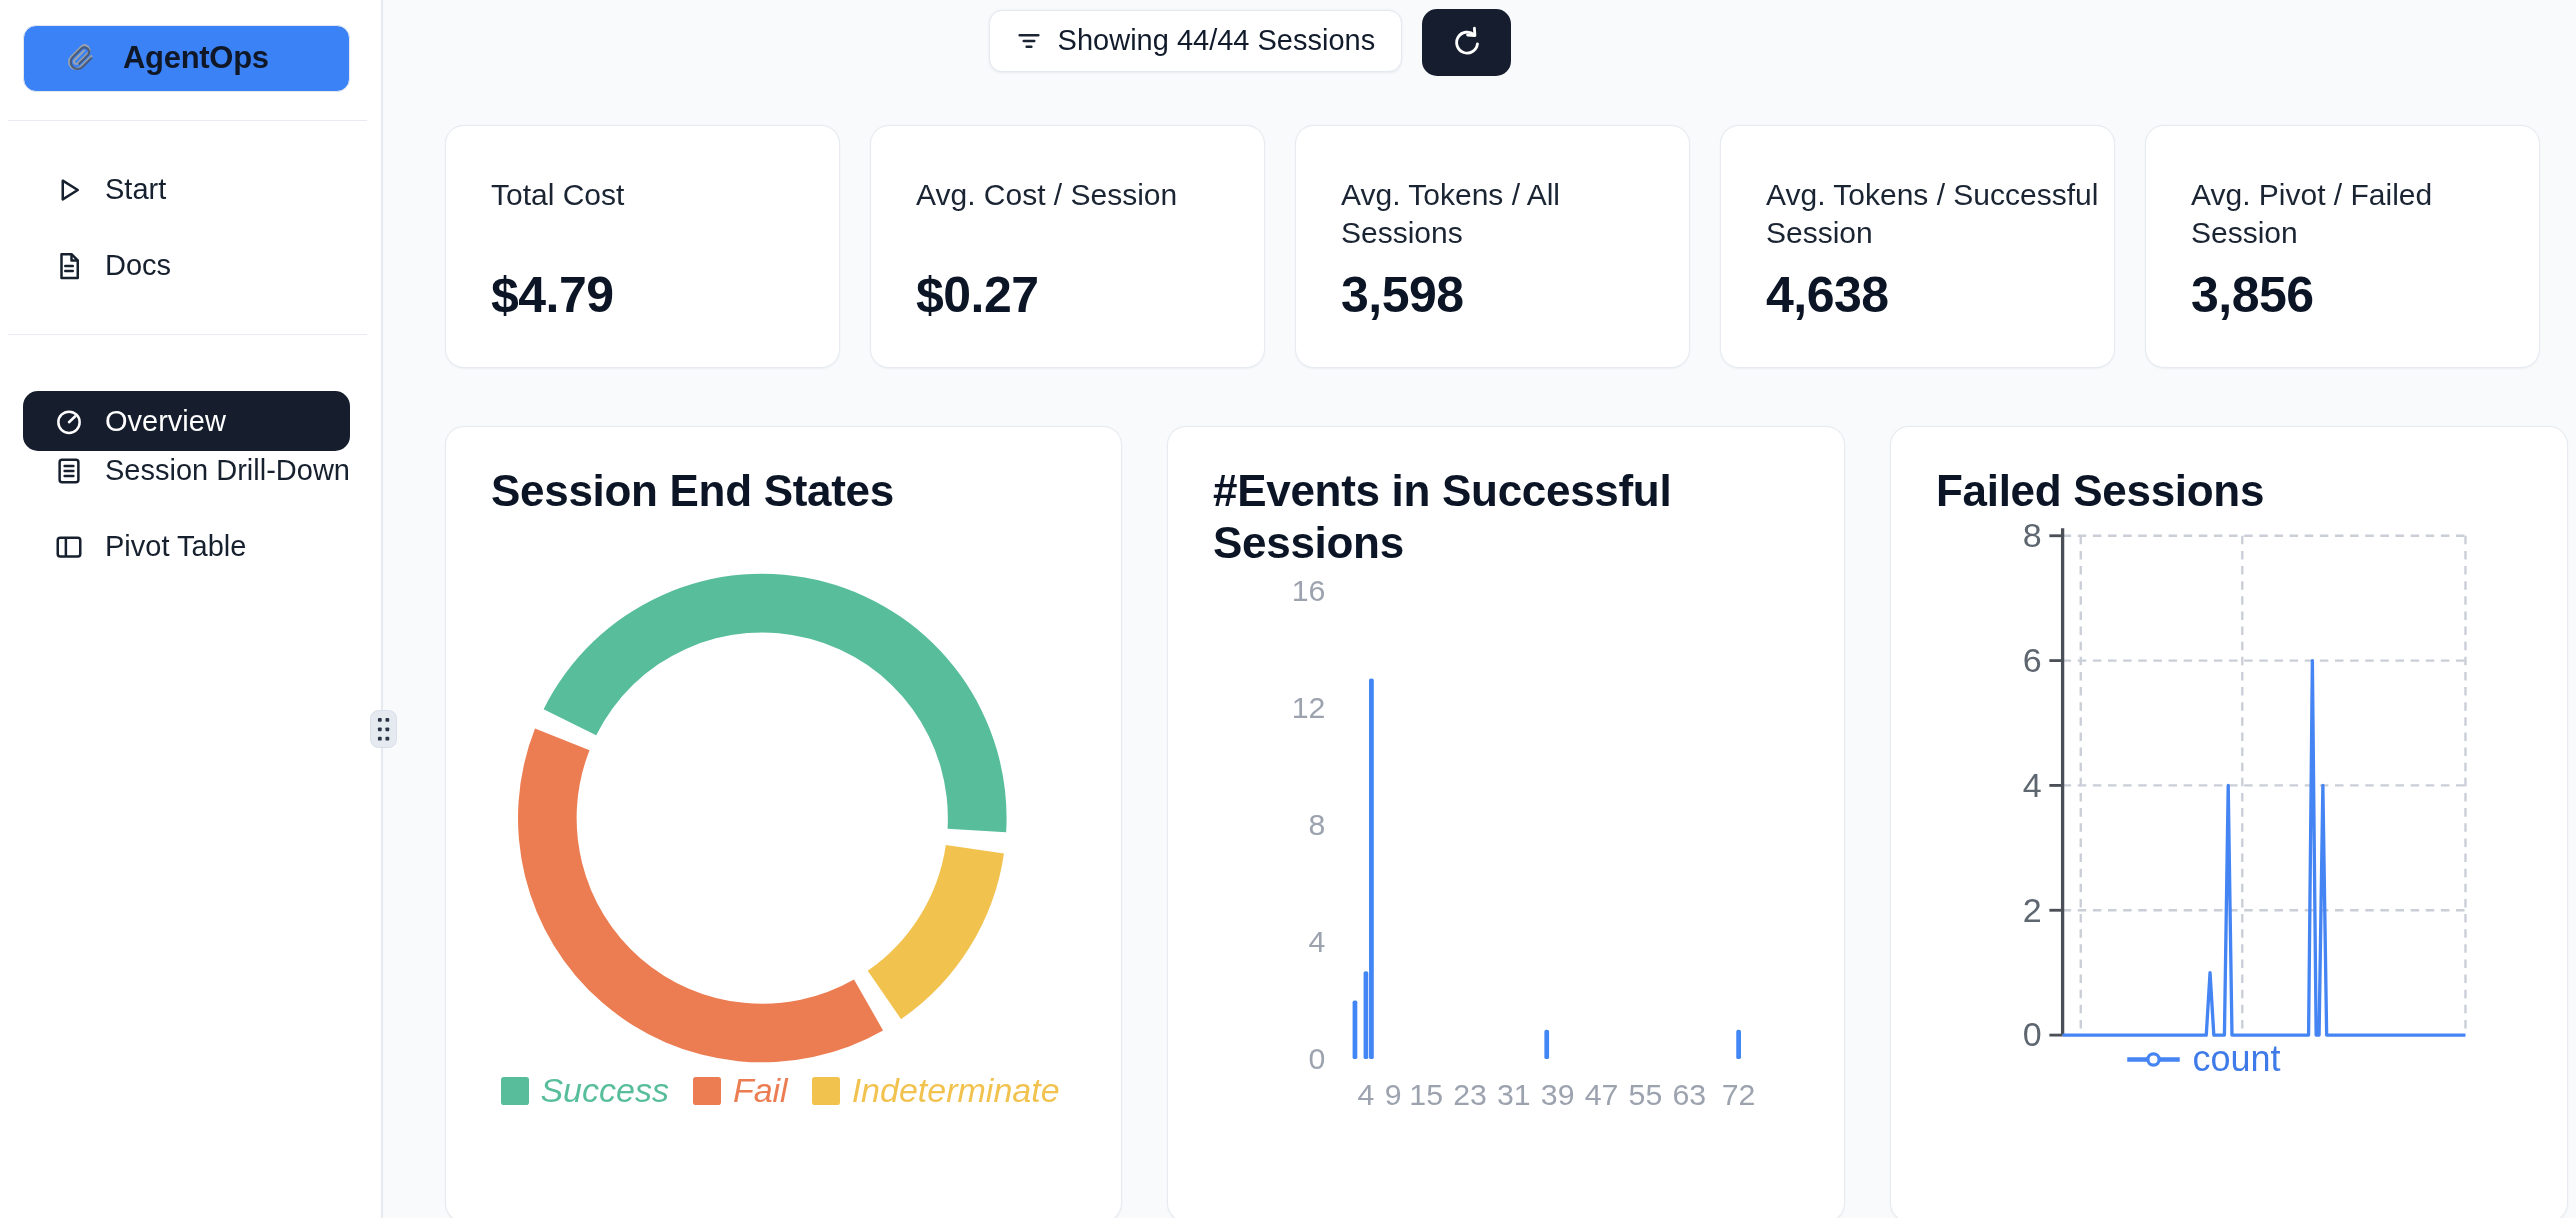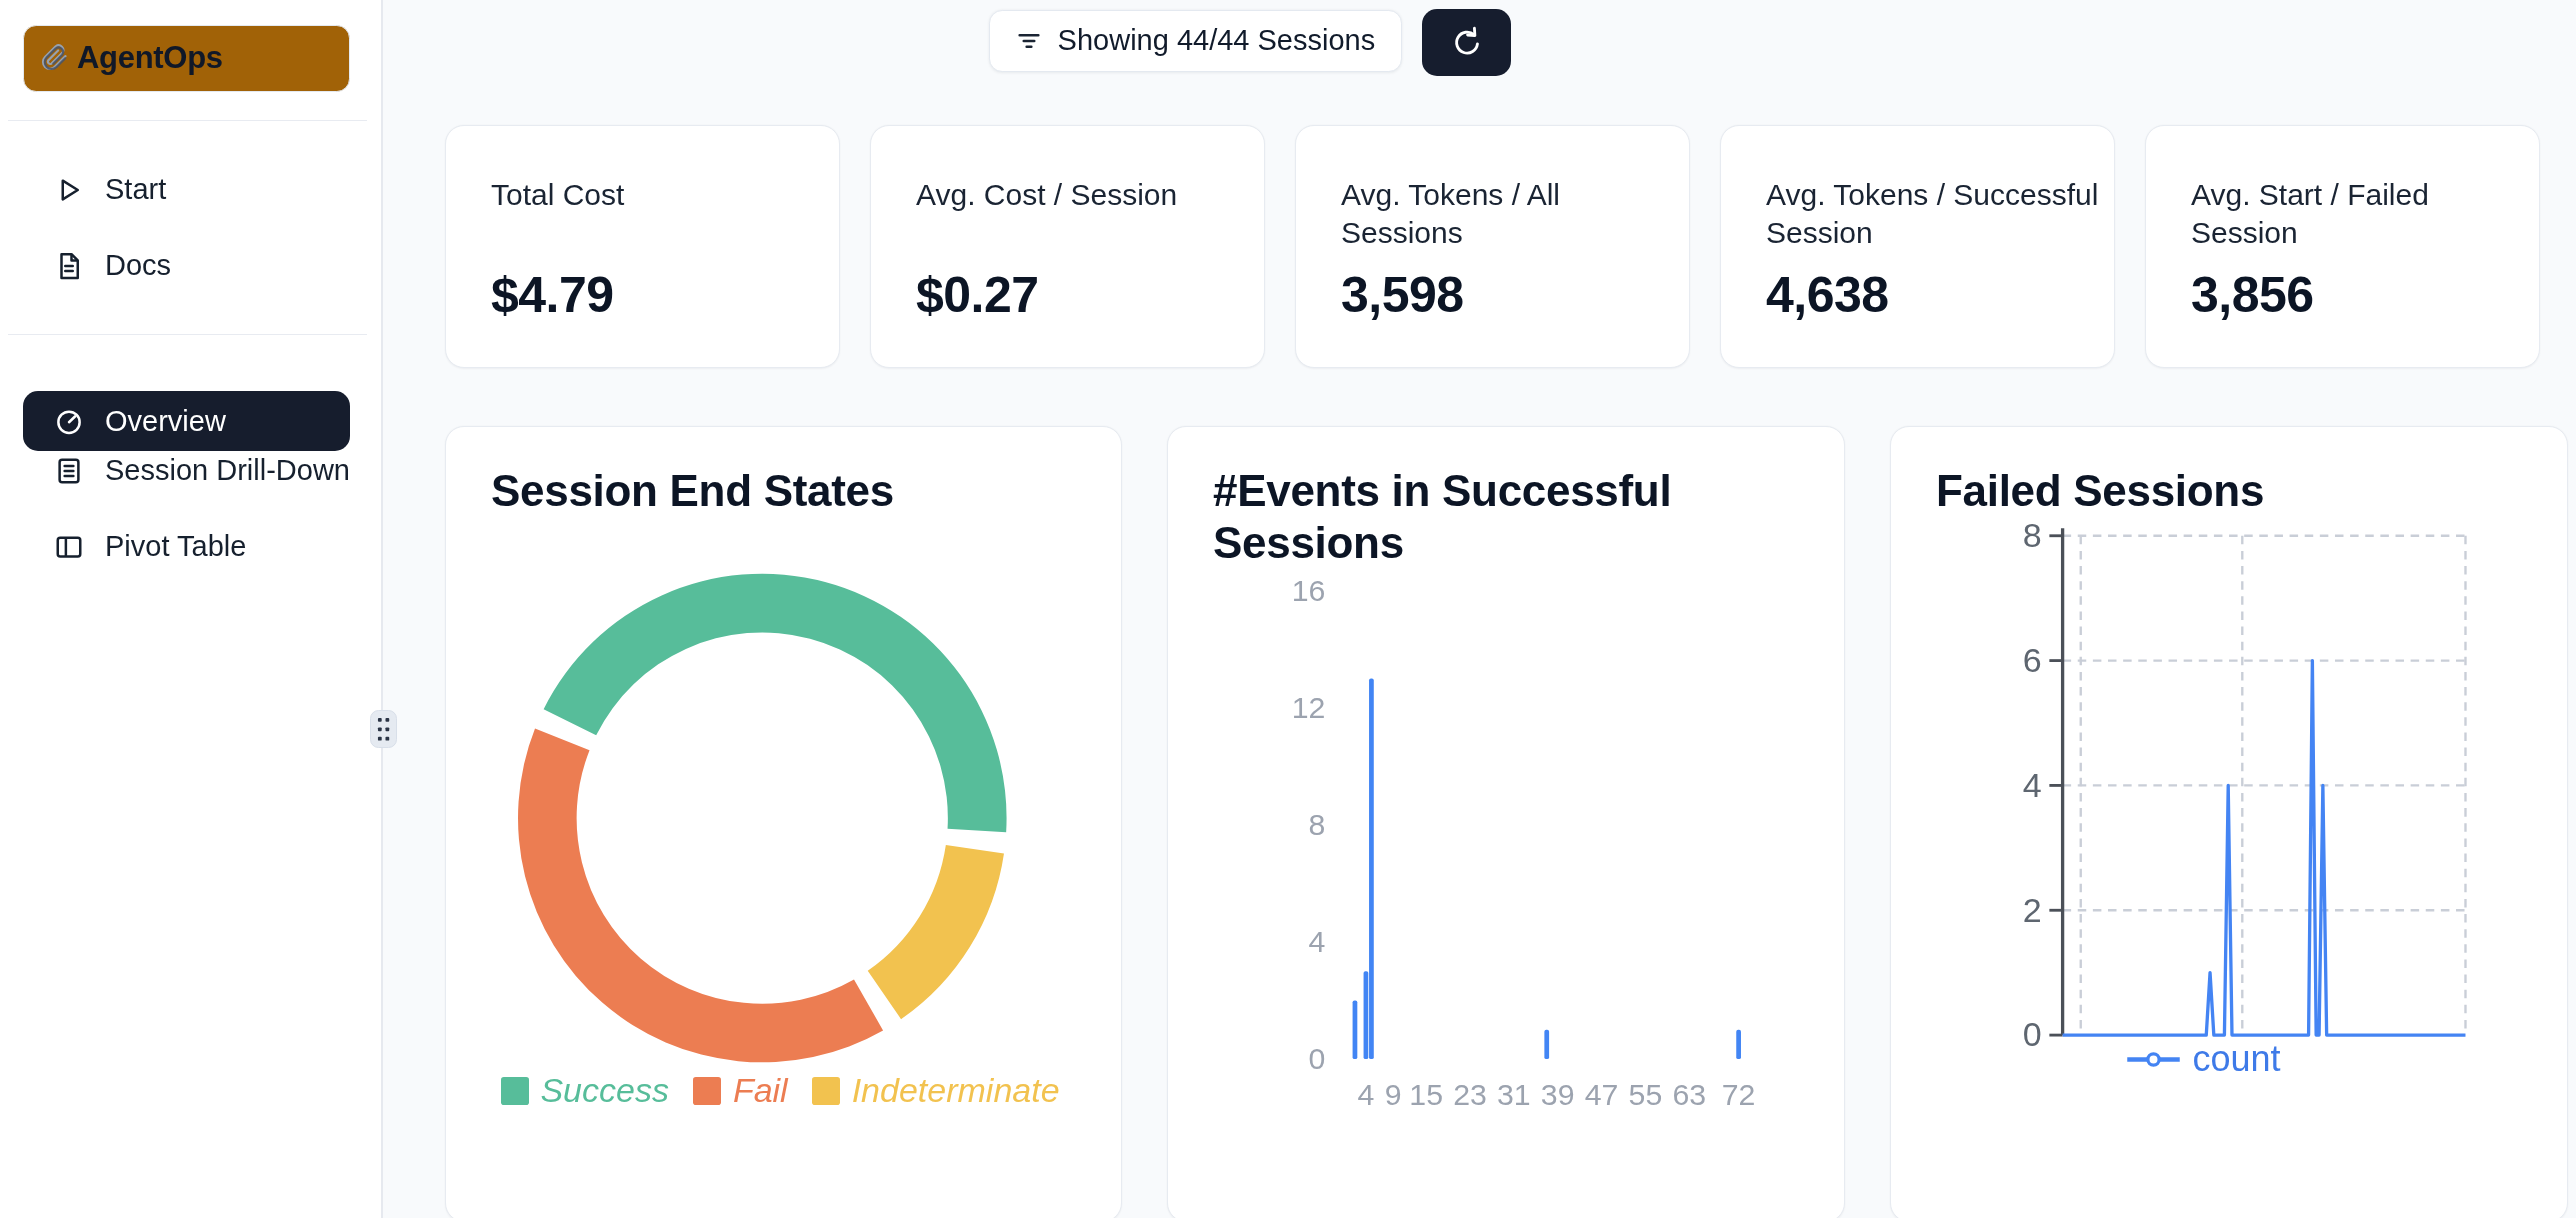--- a/index.html
+++ b/index.html
@@ -1,23 +1,23 @@
 <!DOCTYPE html>
 <html style="font-size:15px"><head>
 <meta charset="utf-8">
 <style>
   html,body{margin:0;padding:0;background:#F8FAFC;}
   .screen{position:relative;width:2576px;height:1219px;background:#F8FAFC;
     font-family:"Liberation Sans",sans-serif;overflow:hidden;color:#0C1525;}
   
   .sidebar{position:absolute;left:0;top:0;width:381px;height:1219px;background:#FFFFFF;
     border-right:2.8px solid #E6E9EF;}
-  .logo-box{position:absolute;left:23px;top:24.6px;width:327px;height:67px;background:#a16207;
-    border:1.9px solid #E4E9F0;border-radius:13.2px;display:flex;align-items:center;gap:7px;
-    padding-left:16px;box-sizing:border-box;cursor:pointer;}
+  .logo-box{position:absolute;left:23px;top:24.6px;width:327px;height:67px;background:#3b82f6;
+    border:1.9px solid #E4E9F0;border-radius:13.2px;display:flex;align-items:center;gap:27px;
+    padding-left:42px;box-sizing:border-box;cursor:pointer;}
   .logo-text{font-size:31px;font-weight:700;color:#101828;letter-spacing:-0.3px;}
   .side-divider{position:absolute;left:7.6px;width:359px;height:0;border-top:1.9px solid #E8EBF1;}
   .nav-item{position:absolute;left:23px;width:327px;height:59px;display:flex;align-items:center;
     gap:21px;padding-left:31px;box-sizing:border-box;border-radius:15px;cursor:pointer;}
   .nav-item .label{font-size:29px;font-weight:500;color:#16202E;}
   .nav-item.active{background:#161D2D;height:60px;margin-top:28px;}
   .nav-item.active .label{color:#FFFFFF;}
   .icon24{width:30px;height:30px;flex:0 0 30px;display:block;}
   
   .drag-handle{position:absolute;left:370px;top:710px;width:24.6px;height:36px;background:#E5EAF1;
@@ -153,21 +153,21 @@
     </div>
     <div class="stat-card">
       <div class="stat-label">Avg. Tokens / All Sessions</div>
       <div class="stat-value">3,598</div>
     </div>
     <div class="stat-card">
       <div class="stat-label">Avg. Tokens / Successful Session</div>
       <div class="stat-value">4,638</div>
     </div>
     <div class="stat-card">
-      <div class="stat-label">Avg. Start / Failed Session</div>
+      <div class="stat-label">Avg. Pivot / Failed Session</div>
       <div class="stat-value">3,856</div>
     </div>
   </div>
 
   <div class="charts-row">
 
     <div class="chart-card first">
       <div class="chart-title">Session End States</div>
       <svg id="donut-svg" class="chart-svg" width="677" height="644" viewBox="0 0 715 680">
           <path d="M103.1 297.9 A258 258 0 0 1 591.6 427.9 L529.7 424.3 A196 196 0 0 0 158.6 325.5 Z" fill="#57BD9A"></path>

